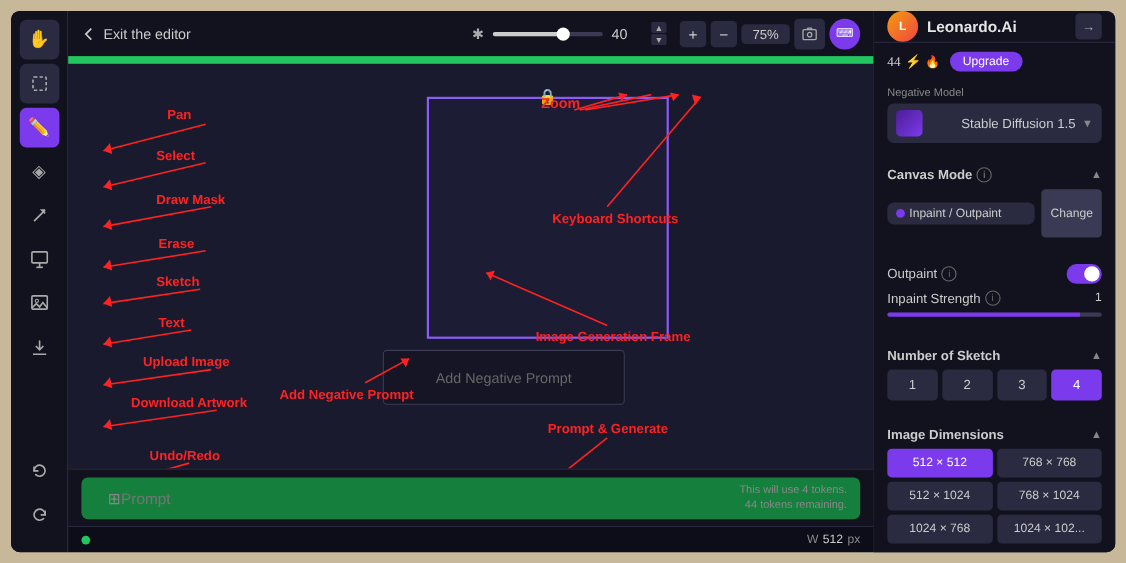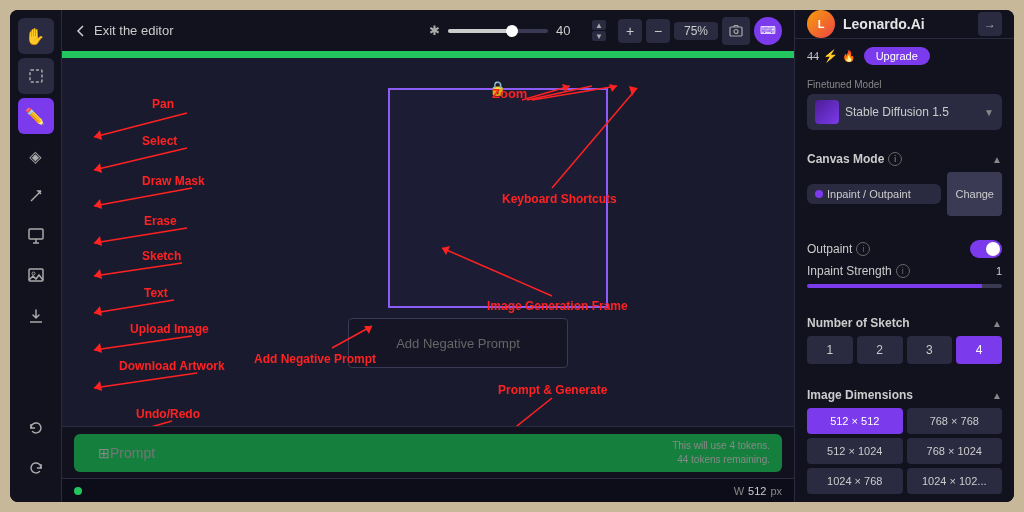--- a/index.html
+++ b/index.html
@@ -374,20 +374,21 @@
     .model-thumb {
       width: 24px;
       height: 24px;
       border-radius: 4px;
       background: linear-gradient(135deg, #4c1d95, #7c3aed);
     }
     .model-name {
       color: #ccc;
       font-size: 12px;
       flex: 1;
+      text-align: right;
     }
     .chevron-icon { color: #888; font-size: 10px; }
 
     .section-divider {
       height: 1px;
       background: #2a2a40;
       margin: 4px 0;
     }
 
     .panel-section {
@@ -771,21 +772,21 @@
       <div class="credits-row">
         <div class="credits-badge">
           <span>44</span>
           <span>⚡</span>
           <span style="font-size:11px;">🔥</span>
         </div>
         <button class="upgrade-btn">Upgrade</button>
       </div>
 
       <div class="model-section">
-        <div class="model-label">Finetuned Model</div>
+        <div class="model-label">Negative Model</div>
         <div class="model-selector">
           <div class="model-thumb"></div>
           <span class="model-name">Stable Diffusion 1.5</span>
           <span class="chevron-icon">▼</span>
         </div>
       </div>
 
       <div class="section-divider"></div>
 
       <div class="panel-section">

